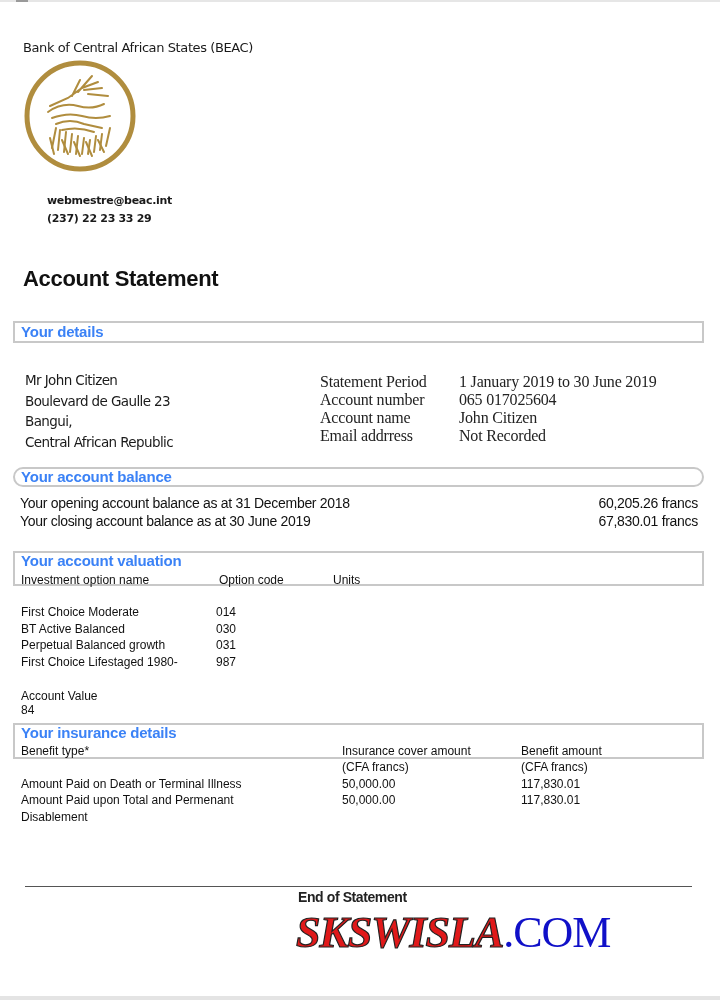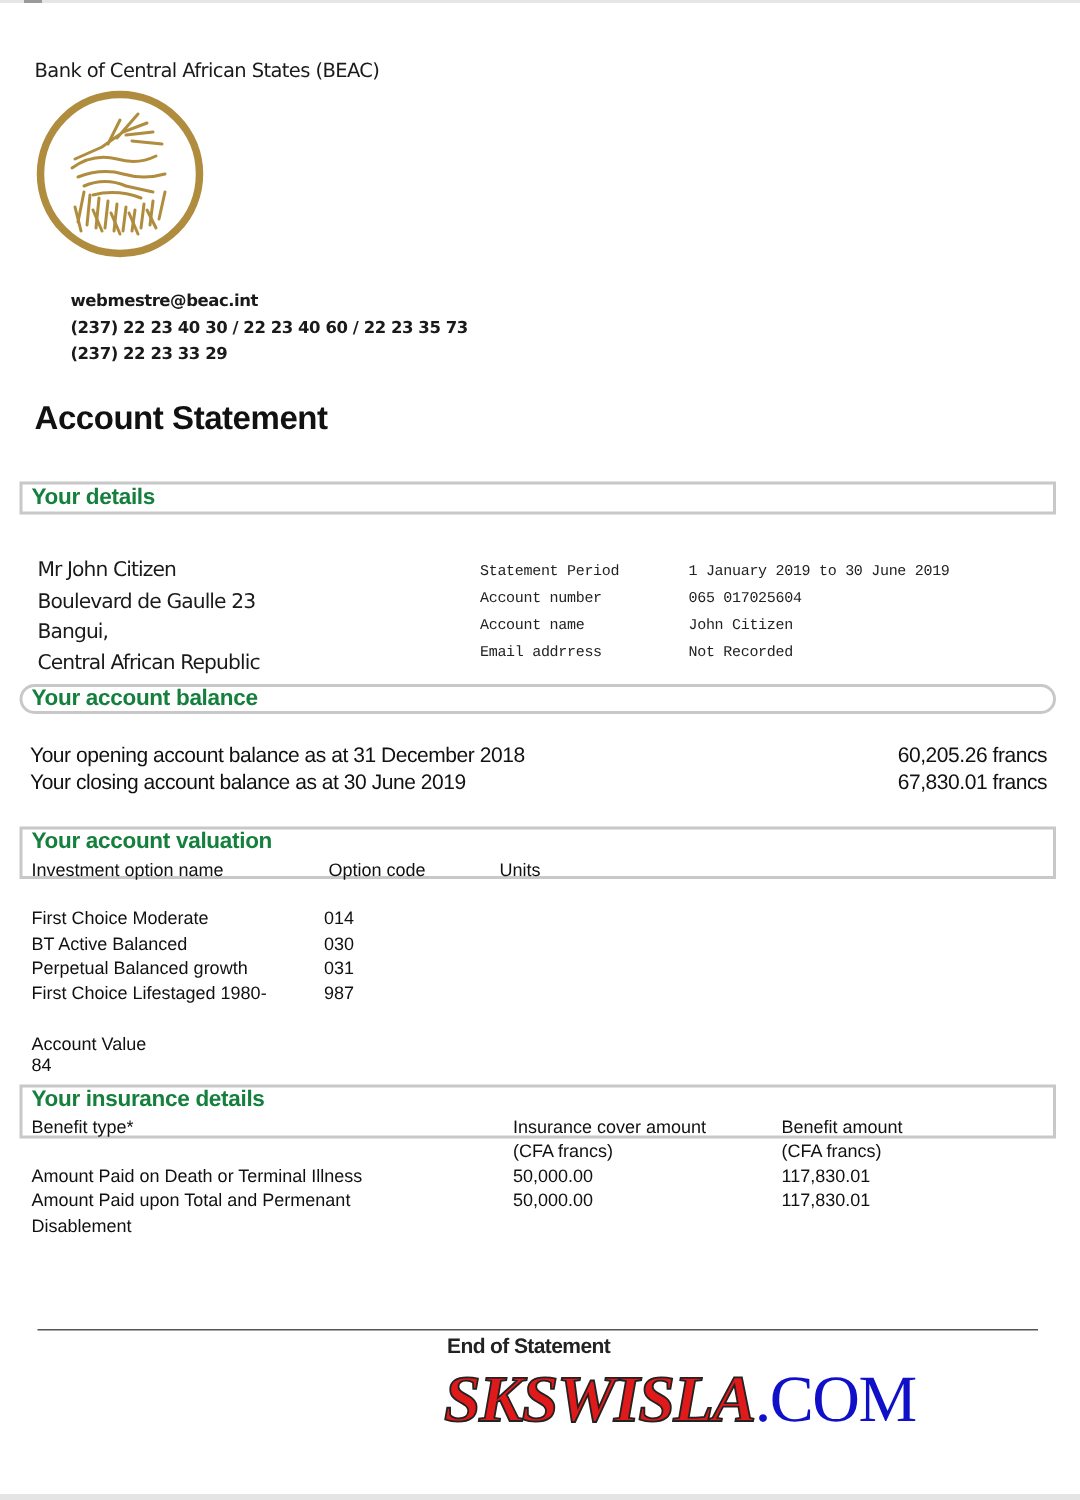--- a/index.html
+++ b/index.html
@@ -8,24 +8,24 @@
     .topline { position: absolute; left: 0; top: 0; width: 720px; height: 2px; background: #e6e6e6; }
     .topmark { position: absolute; left: 16px; top: 0; width: 12px; height: 2px; background: #9a9a9a; }
     .bottomline { position: absolute; left: 0; top: 996px; width: 720px; height: 4px; background: #e4e4e4; }
     .bank-name { position: absolute; left: 23px; top: 40px; font-size: 13px; font-family: "DejaVu Sans", sans-serif; letter-spacing: -0.4px; color: #1a1a1a; }
     .logo { position: absolute; left: 22px; top: 58px; width: 116px; height: 116px; }
     .contact { position: absolute; left: 19px; top: 192px; font-size: 11px; font-family: "DejaVu Sans", sans-serif; font-weight: bold; line-height: 17.5px; letter-spacing: -0.3px; color: #1a1a1a; margin-left: 28px; }
 
     .title { position: absolute; left: 23px; top: 266px; font-size: 22px; font-weight: bold; color: #111; letter-spacing: -0.3px; }
 
     .section-box { position: absolute; left: 13px; width: 691px; border: 2px solid #c8c8c8; }
-    .section-title { font-size: 15px; color: #15803d; font-weight: bold; padding-left: 6px; line-height: 18px; letter-spacing: -0.2px; }
+    .section-title { font-size: 15px; color: #3b82f6; font-weight: bold; padding-left: 6px; line-height: 18px; letter-spacing: -0.2px; }
 
     .addr { position: absolute; left: 25px; top: 370px; font-family: "DejaVu Sans", sans-serif; font-size: 13.5px; font-weight: normal; line-height: 20.5px; letter-spacing: -0.6px; color: #1a1a1a; }
-    .kv { position: absolute; top: 373px; font-family: Liberation Mono, monospace; font-size: 10px; line-height: 18px; color: #222; letter-spacing: -0.2px; }
+    .kv { position: absolute; top: 373px; font-family: Liberation Serif, serif; font-size: 16px; line-height: 18px; color: #222; letter-spacing: -0.2px; }
     .kv.labels { left: 320px; }
     .kv.values { left: 459px; }
 
     .bal-row { position: absolute; left: 20px; width: 678px; font-size: 14px; line-height: 18px; color: #111; letter-spacing: -0.3px; }
     .bal-row .amt { position: absolute; right: 0; top: 0; }
 
     .tbl { position: absolute; font-size: 12px; line-height: 16.5px; color: #111; }
     .cell { position: absolute; white-space: nowrap; }
 
     .endline { position: absolute; left: 25px; top: 886px; width: 667px; height: 1px; background: #555; }
@@ -50,21 +50,20 @@
       <path d="M26 54 Q40 44 56 48 Q70 52 82 46 M30 60 Q46 54 60 58 Q74 62 88 58"></path>
       <path d="M34 66 Q48 60 62 66 L80 70 M40 72 Q56 68 72 74"></path>
       <path d="M30 90 L34 70 M36 92 L38 72 M42 94 L44 74 M48 94 L50 76 M54 96 L56 78 M60 96 L62 80 M66 96 L68 82 M72 94 L74 78 M78 92 L80 76 M84 88 L88 70"></path>
       <path d="M32 96 L28 80 M46 96 L40 82 M58 98 L52 84 M70 98 L64 84 M82 94 L76 82"></path>
     </g>
   </svg>
 </div>
 
 <div class="contact">
   <div>webmestre@beac.int</div>
-  <div>(237) 22 23 40 30 / 22 23 40 60 / 22 23 35 73</div>
   <div>(237) 22 23 33 29</div>
 </div>
 
 <div class="title">Account Statement</div>
 
 <div class="section-box" style="top:321px;height:22px;">
   <div class="section-title">Your details</div>
 </div>
 
 <div class="addr">
@@ -80,21 +79,21 @@
   <div>Account name</div>
   <div>Email addrress</div>
 </div>
 <div class="kv values">
   <div>1 January 2019 to 30 June 2019</div>
   <div>065 017025604</div>
   <div>John Citizen</div>
   <div>Not Recorded</div>
 </div>
 
-<div class="section-box" style="top:456px;height:20px;border-radius:10px;">
+<div class="section-box" style="top:467px;height:20px;border-radius:10px;">
   <div class="section-title" style="line-height:16px;">Your account balance</div>
 </div>
 <div class="bal-row" style="top:494px;">
   <span>Your opening account balance as at 31 December 2018</span>
   <span class="amt">60,205.26 francs</span>
 </div>
 <div class="bal-row" style="top:512px;">
   <span>Your closing account balance as at 30 June 2019</span>
   <span class="amt">67,830.01 francs</span>
 </div>

